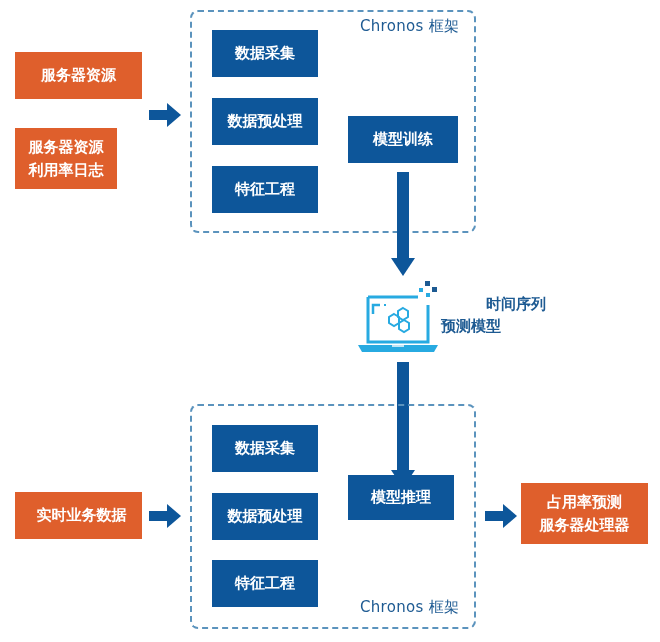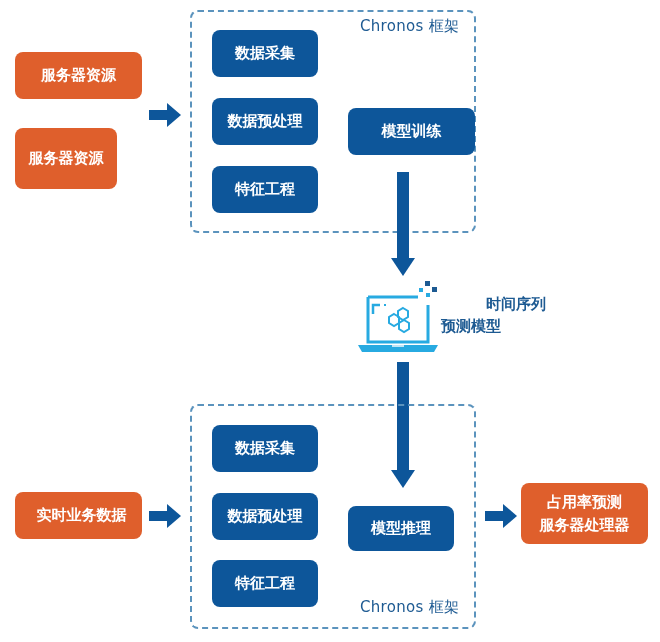--- a/index.html
+++ b/index.html
@@ -1,54 +1,55 @@
 <!DOCTYPE html>
 <html><head>
 <meta charset="utf-8">
 <style>
   html, body { margin:0; padding:0; background:#ffffff; }
   body { width:660px; height:642px; position:relative; overflow:hidden;
          font-family:"DejaVu Sans", "Liberation Sans", sans-serif; }
   .frame { position:absolute; border:2px dashed #5b93bd; border-radius:8px; box-sizing:border-box; }
   .frame-label { position:absolute; color:#1d5a92; font-size:15px; letter-spacing:0.3px; white-space:nowrap;text-align:center; }
-  .box { position:absolute; box-sizing:border-box; border-radius:8px; color:#fff; font-weight:bold;
+  .box { position:absolute; box-sizing:border-box; border-radius:0; color:#fff; font-weight:bold;
          display:flex; align-items:center; justify-content:center; text-align:center; font-size:15px; line-height:23px;font-family:Liberation Serif, serif; }
   .blue { background:#0d569a; }
   .orange { background:#df5f2c; }
   .arrow { position:absolute; }
   .lbl { position:absolute; color:#1d5a92; font-weight:bold; font-size:15px; line-height:22px; white-space:nowrap; }
 </style>
 </head>
 <body>
 
 <div class="frame" style="left:190px;top:10px;width:286px;height:223px;"></div>
 <div class="frame-label" style="left:360px;top:17px;">Chronos 框架</div>
 
 <div class="box orange" style="left:15px;top:52px;width:127px;height:47px;">
   <span>服务器资源</span>
 </div>
 <div class="box orange" style="left:15px;top:128px;width:102px;height:61px;flex-direction:column;">
   <span>服务器资源</span>
+  <span>利用率日志</span>
 </div>
 
 <svg class="arrow" style="left:149px;top:103px;" width="33" height="24" viewBox="0 0 33 24">
   <rect x="0" y="7" width="19" height="10" fill="#0d569a"></rect>
   <polygon points="18,0 32,12 18,24" fill="#0d569a"></polygon>
 </svg>
 
 <div class="box blue" style="left:212px;top:30px;width:106px;height:47px;">
   <span>数据采集</span>
 </div>
 <div class="box blue" style="left:212px;top:98px;width:106px;height:47px;">
   <span>数据预处理</span>
 </div>
 <div class="box blue" style="left:212px;top:166px;width:106px;height:47px;">
   <span>特征工程</span>
 </div>
-<div class="box blue" style="left:348px;top:108px;width:127px;height:47px;">
+<div class="box blue" style="left:348px;top:116px;width:110px;height:47px;">
   <span>模型训练</span>
 </div>
 
 <svg class="arrow" style="left:391px;top:172px;" width="24" height="106" viewBox="0 0 24 106">
   <rect x="6" y="0" width="12" height="88" fill="#0d569a"></rect>
   <polygon points="0,86 24,86 12,104" fill="#0d569a"></polygon>
 </svg>
 
 <svg style="position:absolute;left:356px;top:278px;" width="86" height="78" viewBox="0 0 86 78">
   <rect x="69" y="3" width="5" height="5" fill="#1d5a92"></rect>
@@ -87,21 +88,21 @@
 
 <div class="box blue" style="left:212px;top:425px;width:106px;height:47px;">
   <span>数据采集</span>
 </div>
 <div class="box blue" style="left:212px;top:493px;width:106px;height:47px;">
   <span>数据预处理</span>
 </div>
 <div class="box blue" style="left:212px;top:560px;width:106px;height:47px;">
   <span>特征工程</span>
 </div>
-<div class="box blue" style="left:348px;top:506px;width:106px;height:45px;">
+<div class="box blue" style="left:348px;top:475px;width:106px;height:45px;">
   <span>模型推理</span>
 </div>
 
 <svg class="arrow" style="left:485px;top:504px;" width="33" height="24" viewBox="0 0 33 24">
   <rect x="0" y="7" width="19" height="10" fill="#0d569a"></rect>
   <polygon points="18,0 32,12 18,24" fill="#0d569a"></polygon>
 </svg>
 
 <div class="box orange" style="left:521px;top:483px;width:127px;height:61px;flex-direction:column;">
   <span>占用率预测</span>

